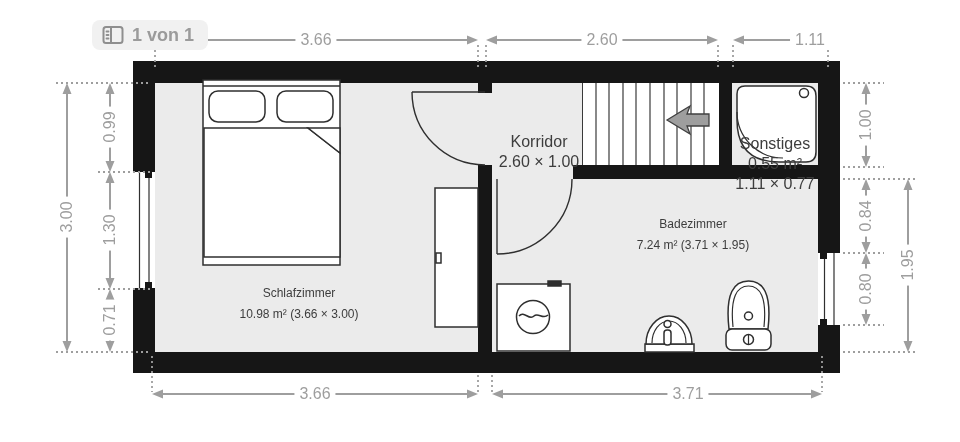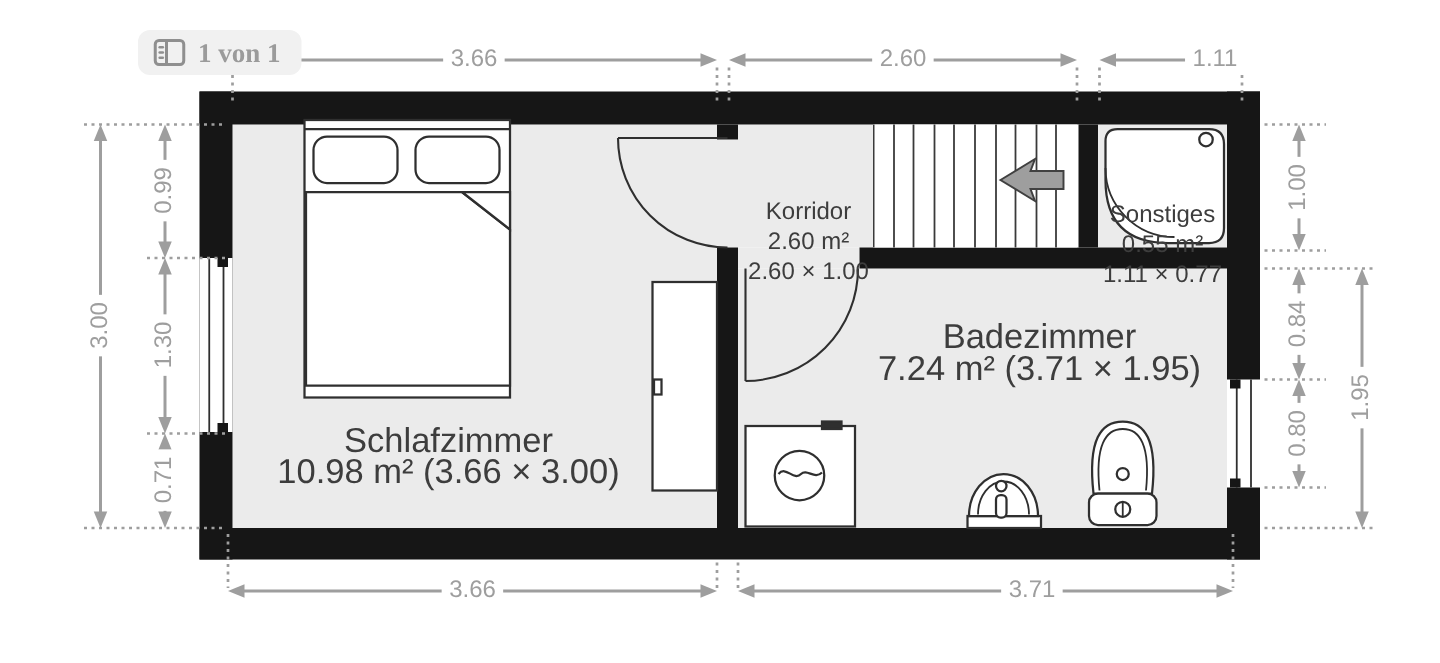--- a/index.html
+++ b/index.html
@@ -5,28 +5,28 @@
   html,body{margin:0;padding:0;background:#fff;}
   .stage{position:relative;width:960px;height:442px;background:#fff;overflow:hidden;
          font-family:"Liberation Sans",sans-serif;}
   .wall{position:absolute;background:#161616;}
   .floor{position:absolute;background:#ebebeb;}
   .win{position:absolute;background:#ffffff;}
   .stairs{position:absolute;left:582px;top:83px;width:136px;height:82px;background:#fff;
           border-left:1.5px solid #3a3a3a;}
   .overlay{position:absolute;left:0;top:0;pointer-events:none;}
   .room-label{position:absolute;text-align:center;color:#3d3d3d;z-index:5;}
-  .rl-17{font-size:23px;line-height:21px;}
+  .rl-17{font-size:12px;line-height:21px;}
   .rl-16{font-size:16px;line-height:20px;margin-top:40px;}
   .dim{position:absolute;transform:translate(-50%,-50%);background:#fff;color:#9e9e9e;
        font-size:16px;padding:0 5px;white-space:nowrap;z-index:4;}
   .dim.vert{transform:translate(-50%,-50%) rotate(-90deg);}
   .badge{position:absolute;left:92px;top:20px;height:30px;display:flex;align-items:center;
          gap:8px;background:#f1f1f1;border-radius:8px;padding:0 14px 0 10px;z-index:6;}
-  .badge span{font-size:18px;font-weight:bold;color:#9b9b9b;font-family:Liberation Serif, serif;}
+  .badge span{font-size:18px;font-weight:bold;color:#9b9b9b;}
 </style>
 </head>
 <body>
 
 <div class="stage">
 
   <div class="badge">
     <svg width="22" height="22" viewBox="0 0 22 22">
       <rect x="1.5" y="3" width="19" height="16" rx="2.5" fill="none" stroke="#8f8f8f" stroke-width="2"></rect>
       <line x1="9" y1="3" x2="9" y2="19" stroke="#8f8f8f" stroke-width="2"></line>
@@ -212,21 +212,20 @@
         <line x1="843" y1="352" x2="918" y2="352"></line>
     </g>
   </svg>
 
   <div class="room-label rl-17" style="left:149px;top:283px;width:300px;">
     <div>Schlafzimmer</div>
     <div>10.98 m² (3.66 × 3.00)</div>
   </div>
   <div class="room-label rl-16" style="left:429px;top:92px;width:220px;">
     <div>Korridor</div>
-    <div>2.60 m²</div>
     <div>2.60 × 1.00</div>
   </div>
   <div class="room-label rl-16" style="left:695px;top:94px;width:160px;">
     <div>Sonstiges</div>
     <div>0.55 m²</div>
     <div>1.11 × 0.77</div>
   </div>
   <div class="room-label rl-17" style="left:543px;top:214px;width:300px;">
     <div>Badezimmer</div>
     <div>7.24 m² (3.71 × 1.95)</div>

